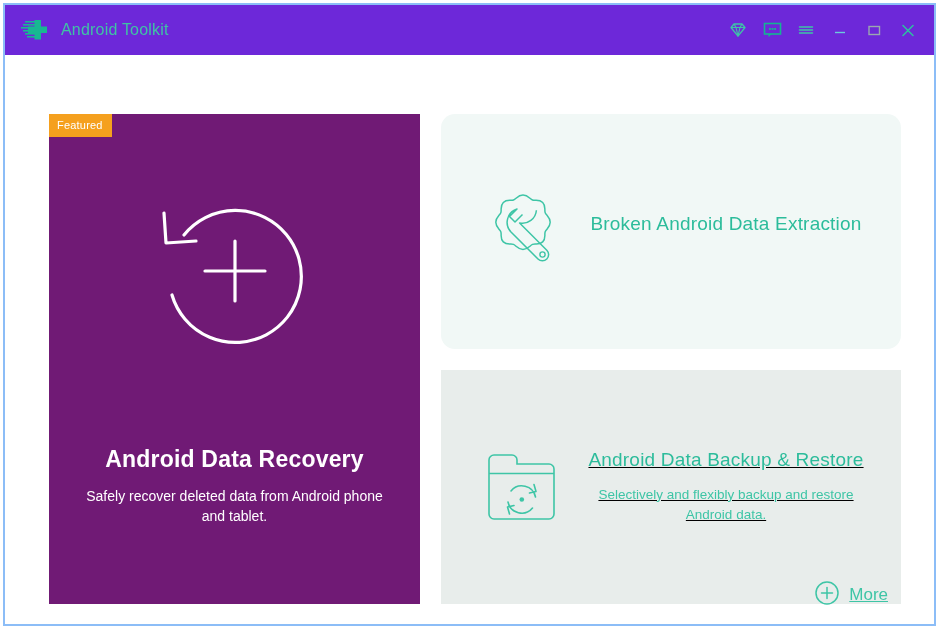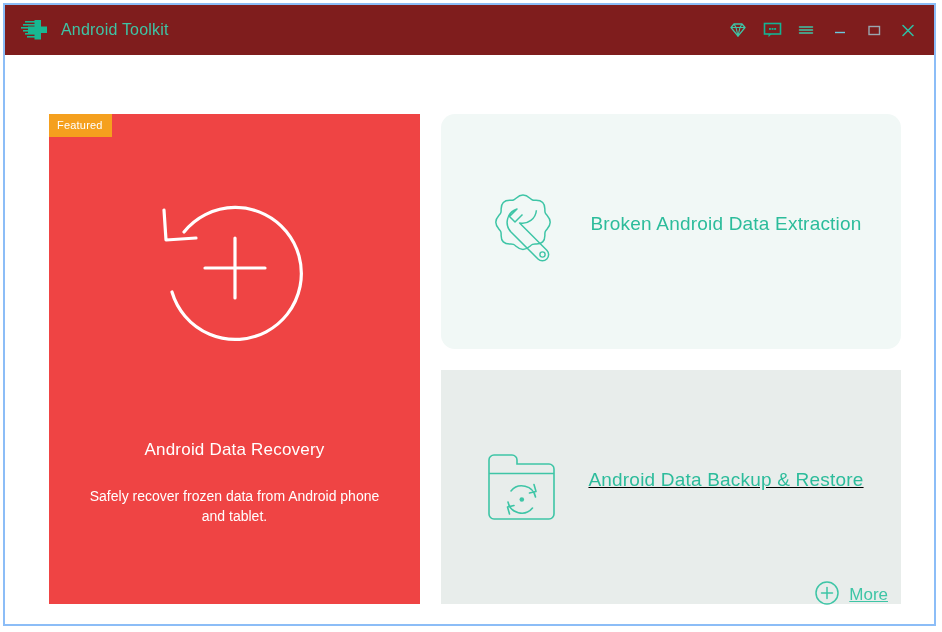--- a/index.html
+++ b/index.html
@@ -24,21 +24,21 @@
     background: #ffffff;
     box-sizing: border-box;
     display: flex;
     flex-direction: column;
   }
 
   
   .titlebar {
     height: 50px;
     min-height: 50px;
-    background: #7f1d1d;
+    background: #6d28d9;
     display: flex;
     align-items: center;
     padding: 0 10px 0 14px;
     box-sizing: border-box;
     position: relative;
   }
   .logo {
     width: 30px;
     height: 30px;
     margin-right: 12px;
@@ -88,21 +88,21 @@
     display: flex;
     flex-direction: column;
     gap: 21px;
   }
 
   
   .card-primary {
     position: relative;
     width: 100%;
     height: 100%;
-    background: #ef4444;
+    background: #701a75;
     box-sizing: border-box;
     display: flex;
     flex-direction: column;
     align-items: flex-end;
     cursor: pointer;
     overflow: hidden;
   }
   .badge {
     position: absolute;
     left: 0;
@@ -122,23 +122,24 @@
     width: 100%;
     padding-bottom: 20px;
   }
   .primary-texts {
     width: 100%;
     text-align: center;
     padding-bottom: 78px;
   }
   .primary-title {
     color: #ffffff;
-    font-size: 17px;
-    margin-bottom: 26px;
+    font-size: 23px;
+    margin-bottom: 13px;
     letter-spacing: 0.2px;
+    font-weight: bold;
   }
   .primary-desc {
     color: #ffffff;
     font-size: 14px;
     line-height: 20px;
     padding: 0 28px;
   }
 
   
   .card-sec {
@@ -286,21 +287,21 @@
               <polyline points="20,34 22,64 52,62" fill="none" stroke="#ffffff" stroke-width="3.2" stroke-linecap="round" stroke-linejoin="round"></polyline>
               <g stroke="#ffffff" stroke-width="3.2" stroke-linecap="round">
                 <line x1="91" y1="62" x2="91" y2="122"></line>
                 <line x1="61" y1="92" x2="121" y2="92"></line>
               </g>
             </svg>
           </div>
 
           <div class="primary-texts">
             <div class="primary-title">Android Data Recovery</div>
-            <div class="primary-desc">Safely recover frozen data from Android phone and tablet.</div>
+            <div class="primary-desc">Safely recover deleted data from Android phone and tablet.</div>
           </div>
         </div>
       </div>
 
       <div class="col-right">
 
         <div class="card-sec tone-mint">
           <span class="sec-icon">
             <svg width="86" height="86" viewBox="0 0 86 86">
               <path d="M43 7
@@ -330,20 +331,21 @@
               <line x1="7" y1="27.5" x2="72" y2="27.5" stroke="#3ec5a6" stroke-width="1.6"></line>
               <path d="M26 56 a14 14 0 0 0 24.5 6" fill="none" stroke="#3ec5a6" stroke-width="1.6" stroke-linecap="round"></path>
               <path d="M53.5 51 a14 14 0 0 0 -24.5 -6" fill="none" stroke="#3ec5a6" stroke-width="1.6" stroke-linecap="round"></path>
               <polyline points="52,38.5 54,45.5 47.5,47" fill="none" stroke="#3ec5a6" stroke-width="1.6" stroke-linecap="round" stroke-linejoin="round"></polyline>
               <polyline points="27.5,68 25.5,61 32,59.5" fill="none" stroke="#3ec5a6" stroke-width="1.6" stroke-linecap="round" stroke-linejoin="round"></polyline>
               <circle cx="39.8" cy="53.5" r="2.3" fill="#3ec5a6"></circle>
             </svg>
           </span>
           <span class="sec-body">
             <span class="sec-title" style="display:block">Android Data Backup &amp; Restore</span>
+            <span class="sec-desc" style="display:block">Selectively and flexibly backup and restore Android data.</span>
           </span>
         </div>
 
       </div>
     </div>
 
     <div class="more-row">
       <span>
         <svg width="26" height="26" viewBox="0 0 26 26">
           <circle cx="13" cy="13" r="11" fill="none" stroke="#3ec5a6" stroke-width="1.5"></circle>

